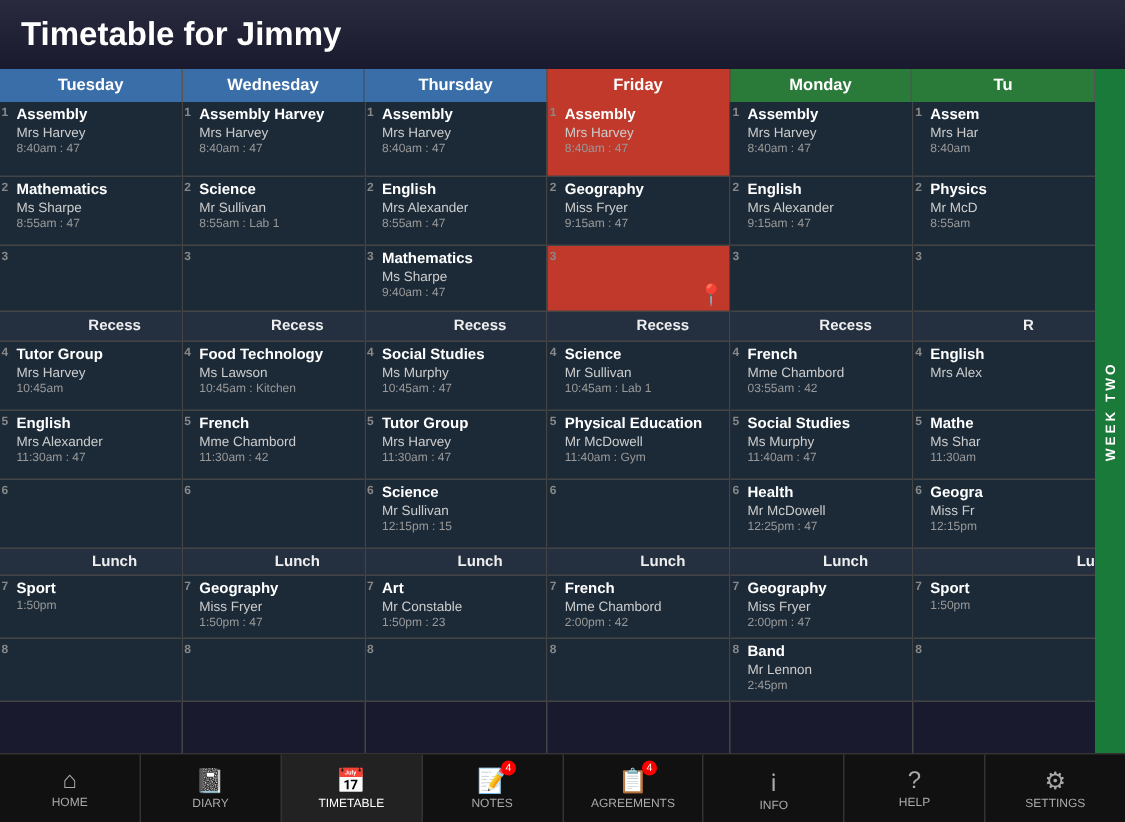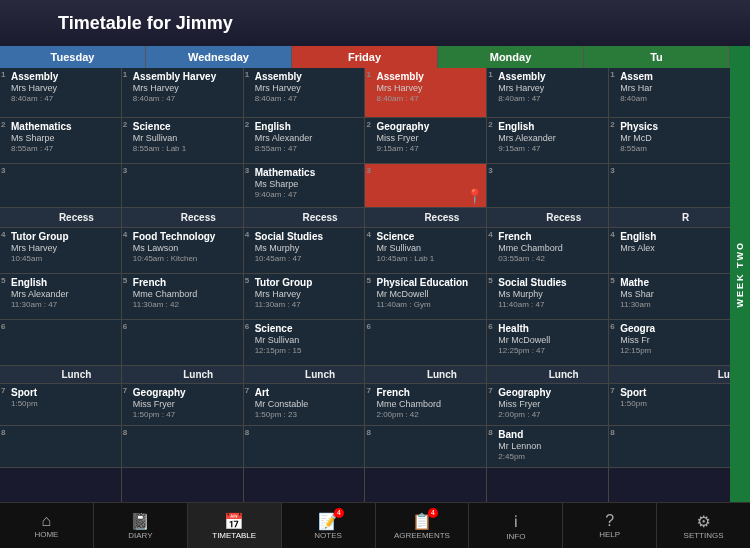--- a/index.html
+++ b/index.html
@@ -14,24 +14,23 @@
 
     
     #header {
       background: linear-gradient(180deg, #2a2a3e 0%, #1a1a2e 100%);
       padding: 8px 14px;
       height: 46px;
       display: flex;
       align-items: center;
     }
     #header h1 {
-      font-size: 18px;
+      font-size: 22px;
       font-weight: bold;
       color: #fff;
-      margin-left: 44px;
     }
 
     
     #bottom-nav {
       height: 46px;
       background: #111;
       display: flex;
       align-items: stretch;
       border-top: 1px solid #333;
     }
@@ -181,20 +180,21 @@
 <div id="header">
   <h1>Timetable for Jimmy</h1>
 </div>
 
 <div id="week-two-wrap">
   <div id="main-table-area">
 
     <div id="tt-header-row">
         <div class="tt-day-hdr ">Tuesday</div>
         <div class="tt-day-hdr ">Wednesday</div>
+        <div class="tt-day-hdr ">Thursday</div>
         <div class="tt-day-hdr fri">Friday</div>
         <div class="tt-day-hdr mon-wed">Monday</div>
         <div class="tt-day-hdr mon-wed">Tu</div>
       </div>
 
     <div id="tt-body">
         <div class="tt-col">
           <div style="height: 50px; flex-shrink: 0; border-bottom: 1px solid rgb(68, 68, 68); position: relative; background: rgb(28, 42, 56); padding: 2px 2px 2px 11px;">
             <span class="tt-pnum">1</span>
             <div class="tt-subject">Assembly</div>

